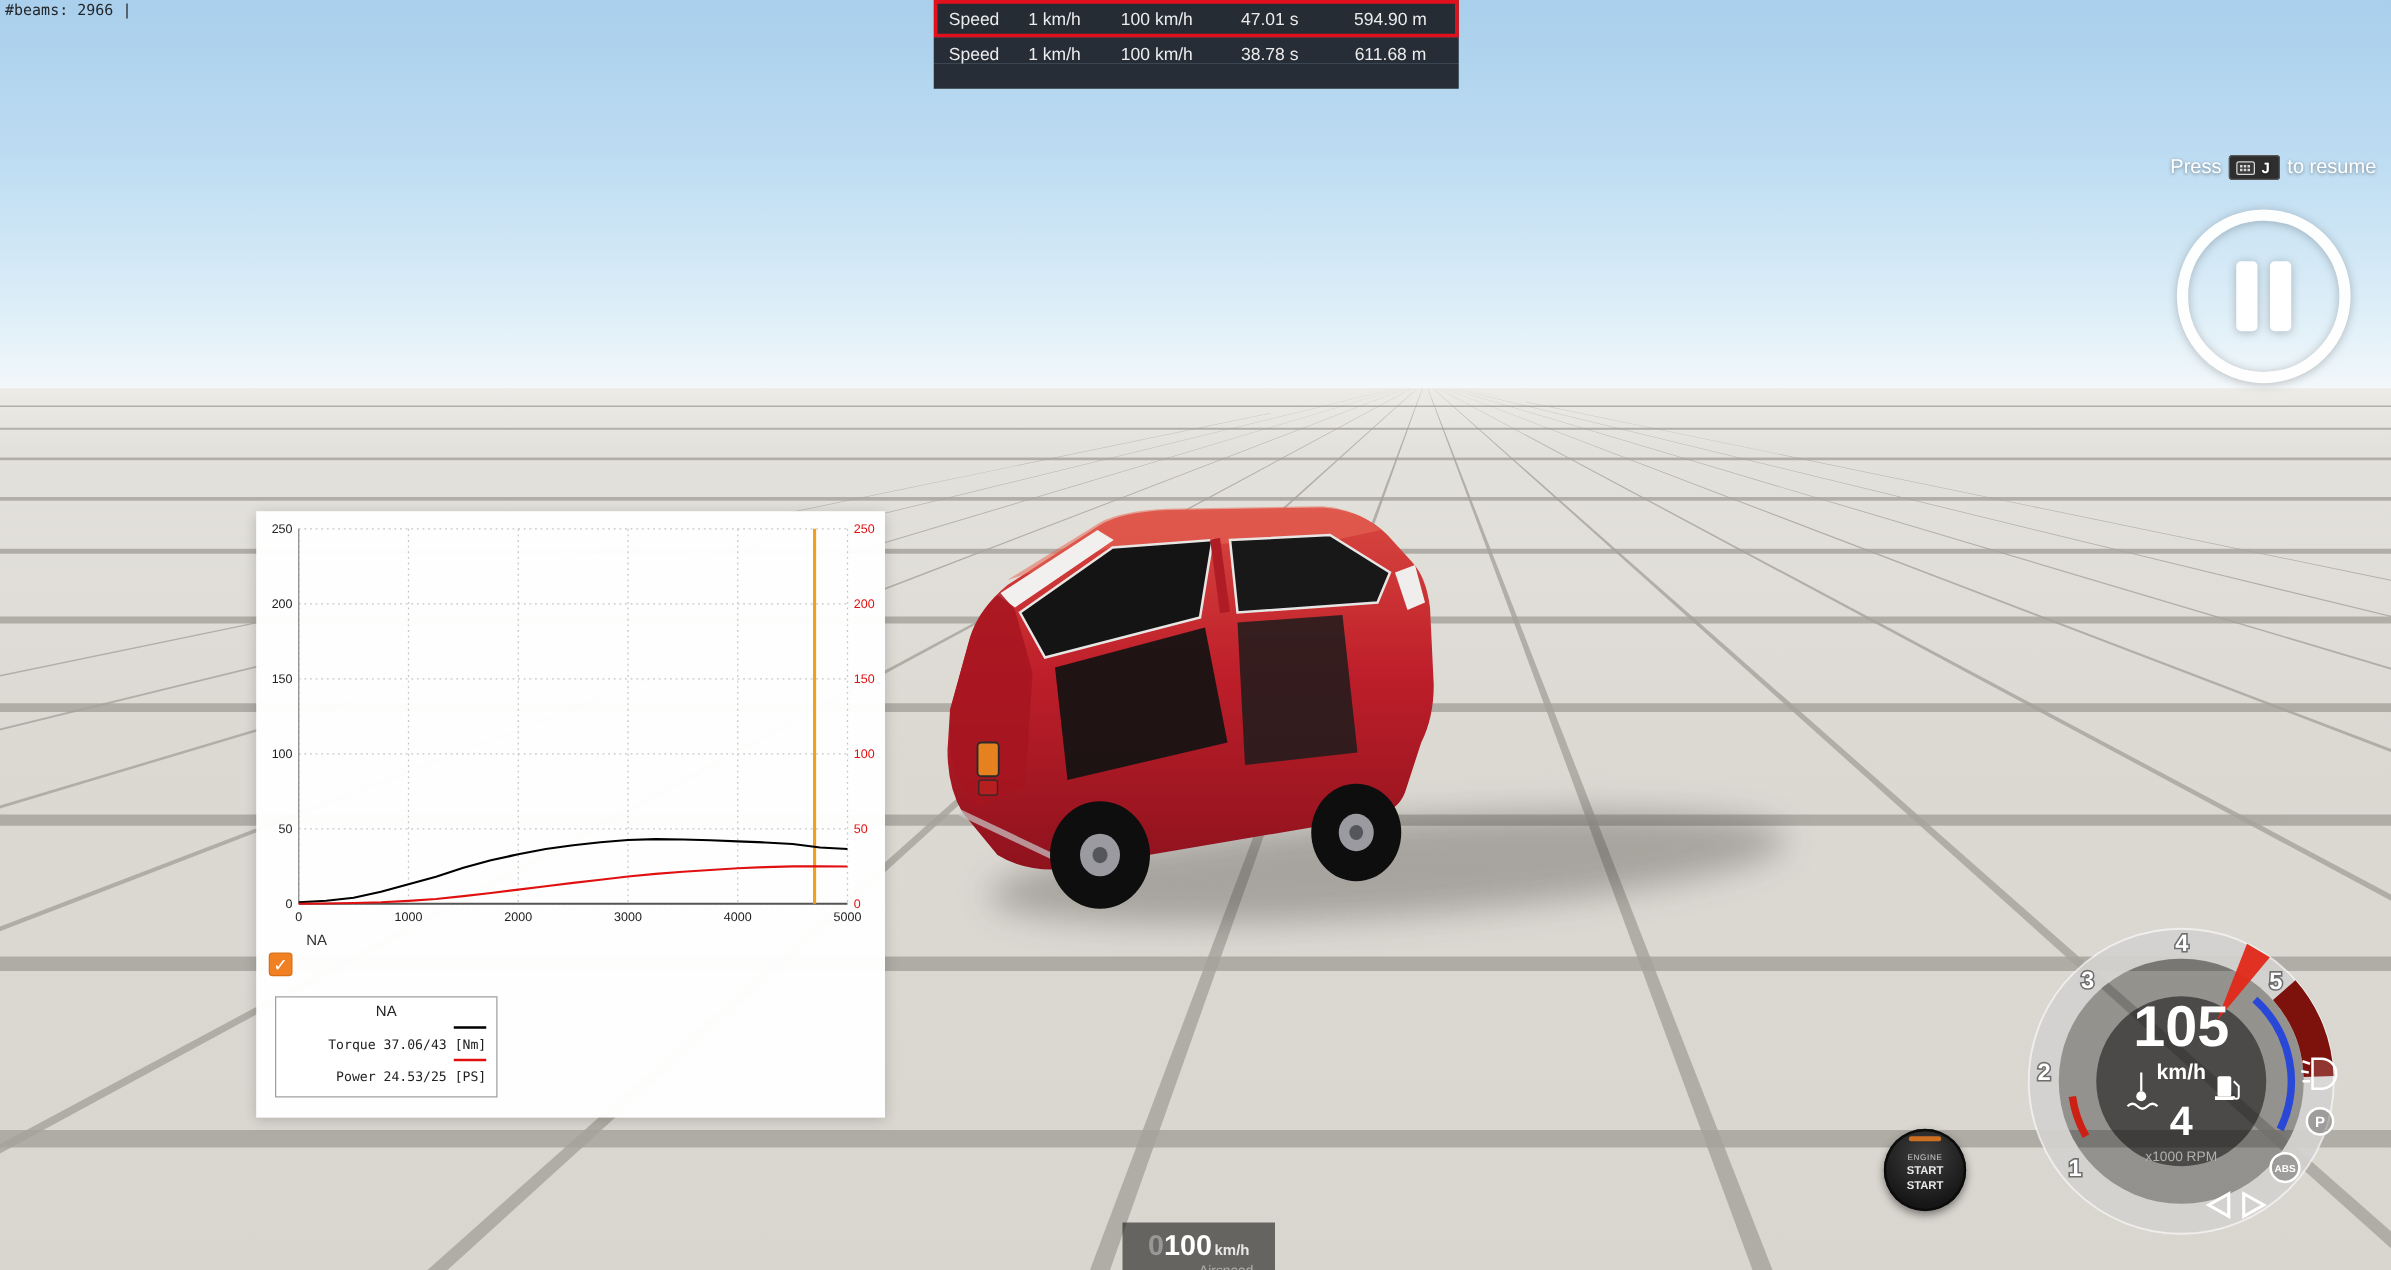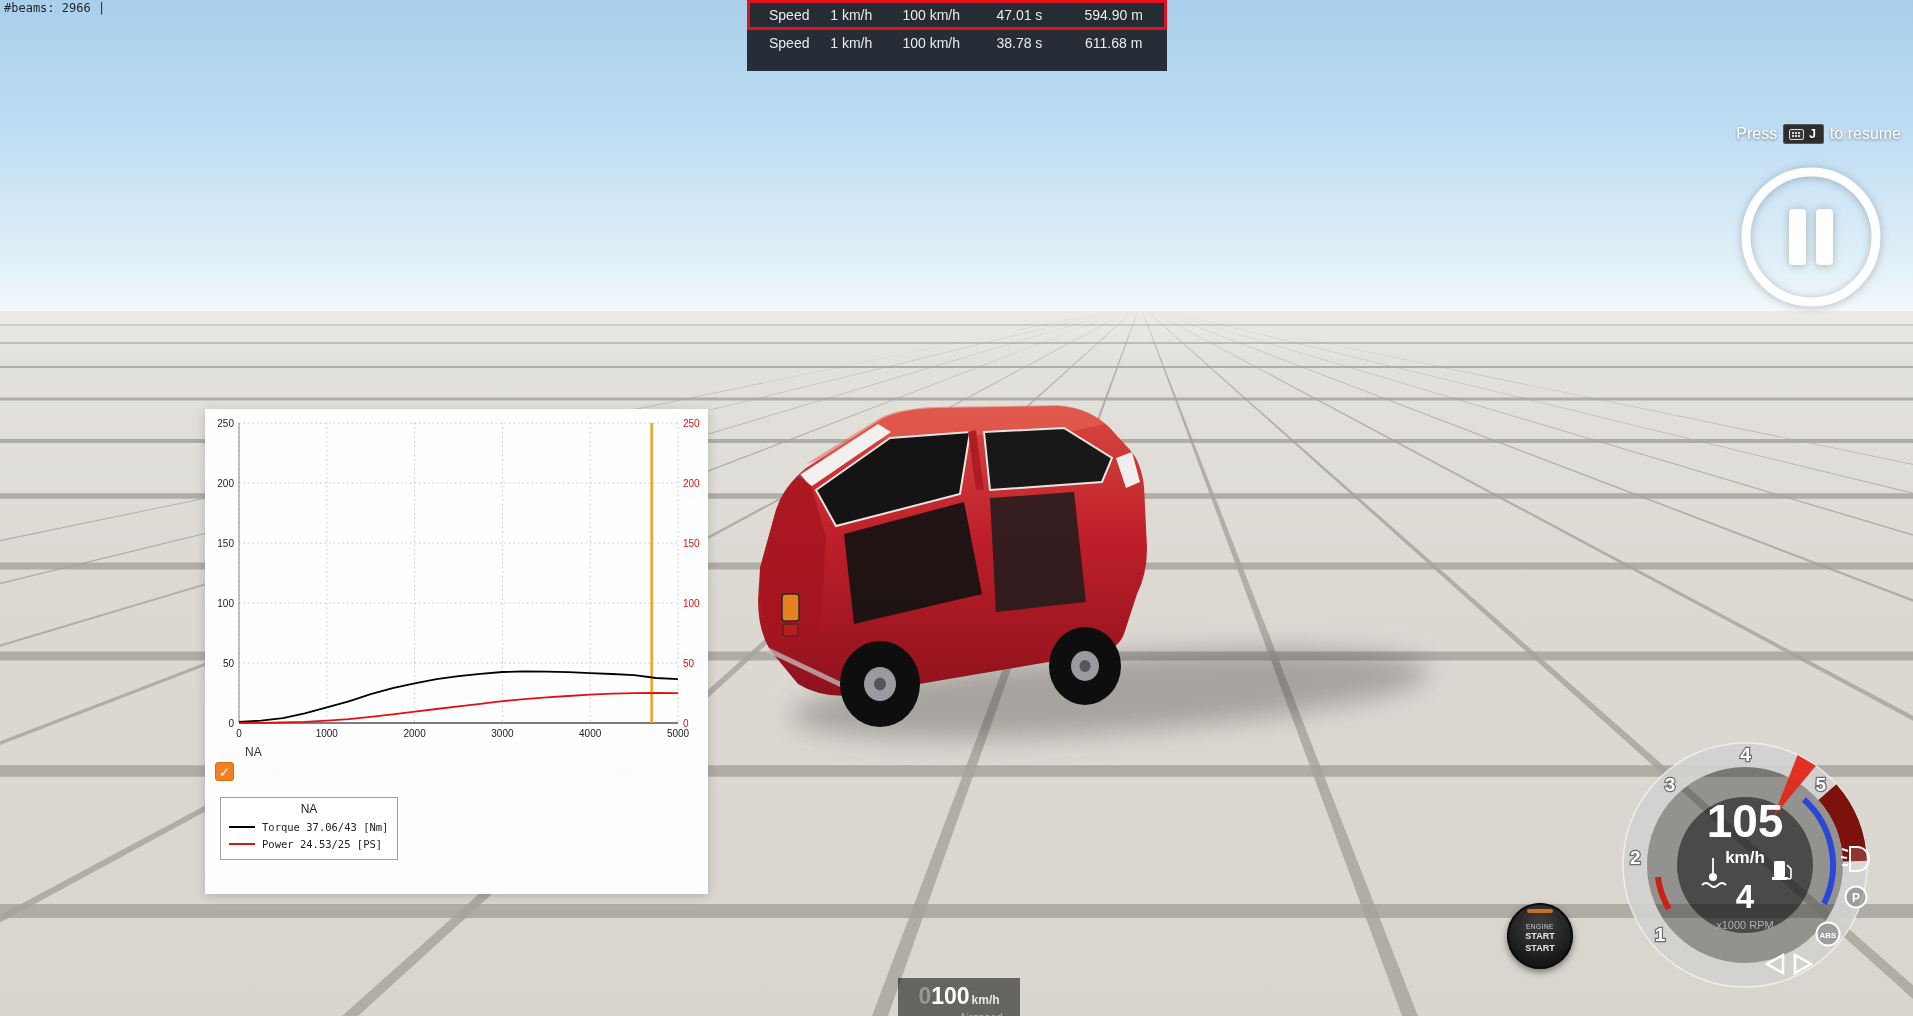--- a/index.html
+++ b/index.html
@@ -15,21 +15,21 @@
   #ground-svg{position:absolute;left:0;top:0;}
   #vehicle-shadow{position:absolute;left:790px;top:655px;width:640px;height:78px;
     background:rgba(45,43,40,0.30);border-radius:50%;filter:blur(13px);transform:rotate(-4deg);}
   #car{position:absolute;left:728px;top:398px;}
   
   #debug-text{position:absolute;left:4px;top:1px;font-family:"DejaVu Sans Mono",monospace;
     font-size:12px;color:#23262a;}
   
   #timer-table{position:absolute;left:747px;top:0;width:420px;font-size:14px;color:#fff;}
   .tt-header{display:flex;align-items:center;height:25px;background:rgba(12,14,18,0.95);font-weight:bold;}
-  .tt-row{display:flex;align-items:center;height:30px;background:rgba(18,20,26,0.88);color:#ececec;padding-left:10px;}
+  .tt-row{display:flex;align-items:center;height:30px;background:rgba(18,20,26,0.88);color:#ececec;}
   .tt-row.dim{height:21px;overflow:hidden;align-items:flex-start;background:rgba(16,18,24,0.86);}
   .tt-row.dim span{line-height:27px;}
   .tt-footer{height:20px;background:rgba(16,18,24,0.86);}
   #timer-table .c0{width:15%;padding-left:12px;box-sizing:border-box;text-align:left;}
   #timer-table .c1{width:16%;text-align:center;}
   #timer-table .c2{width:23%;text-align:center;}
   #timer-table .c3{width:20%;text-align:center;}
   #timer-table .c4{width:26%;text-align:center;}
   
   #resume-hint{position:absolute;right:12px;top:124px;display:flex;align-items:center;gap:6px;
@@ -44,22 +44,22 @@
     filter:drop-shadow(0 1px 4px rgba(0,0,0,0.25));}
   
   #chart-panel{position:absolute;left:205px;top:409px;width:503px;height:485px;
     background:rgba(255,255,255,0.97);box-shadow:0 2px 10px rgba(0,0,0,0.18);}
   #chart-svg{display:block;margin-top:6px;}
   #na-label{margin:-2px 0 0 40px;font-size:12px;color:#333;}
   #torque-checkbox{margin:3px 0 0 10px;width:19px;height:19px;background:#f08021;border:1px solid #d86f12;
     border-radius:3px;color:#fff;font-size:14px;line-height:19px;text-align:center;cursor:pointer;box-sizing:border-box;}
   #dyno-legend{margin:16px 0 0 15px;width:178px;border:1px solid #a0a0a0;background:#fff;padding:4px 8px 9px;box-sizing:border-box;}
   #legend-title{text-align:center;font-size:12px;color:#222;margin-bottom:3px;}
-  .legend-row{display:flex;align-items:center;gap:7px;margin-top:5px;
-    font-family:"DejaVu Sans Mono",monospace;font-size:10.5px;color:#222;white-space:nowrap;}
+  .legend-row{display:flex;align-items:flex-end;gap:7px;margin-top:5px;
+    font-family:"DejaVu Sans Mono",monospace;font-size:10.5px;color:#222;white-space:nowrap;flex-direction:column;}
   .legend-swatch{width:26px;height:2px;flex:0 0 auto;}
   
   #airspeed{position:absolute;left:898px;top:978px;width:122px;height:50px;background:rgba(8,8,8,0.55);
     text-align:center;padding-top:7px;box-sizing:border-box;color:#fff;}
   .air-value{font-size:23px;font-weight:bold;line-height:1;}
   .air-prefix{color:#979797;}
   .air-unit{font-size:12px;font-weight:bold;color:#e8e8e8;margin-left:2px;}
   .air-label{font-size:11px;color:#b0b0b0;margin-top:3px;margin-left:44px;}
   
   #tacho{position:absolute;left:1595px;top:715px;font-family:"Liberation Sans",sans-serif;}

